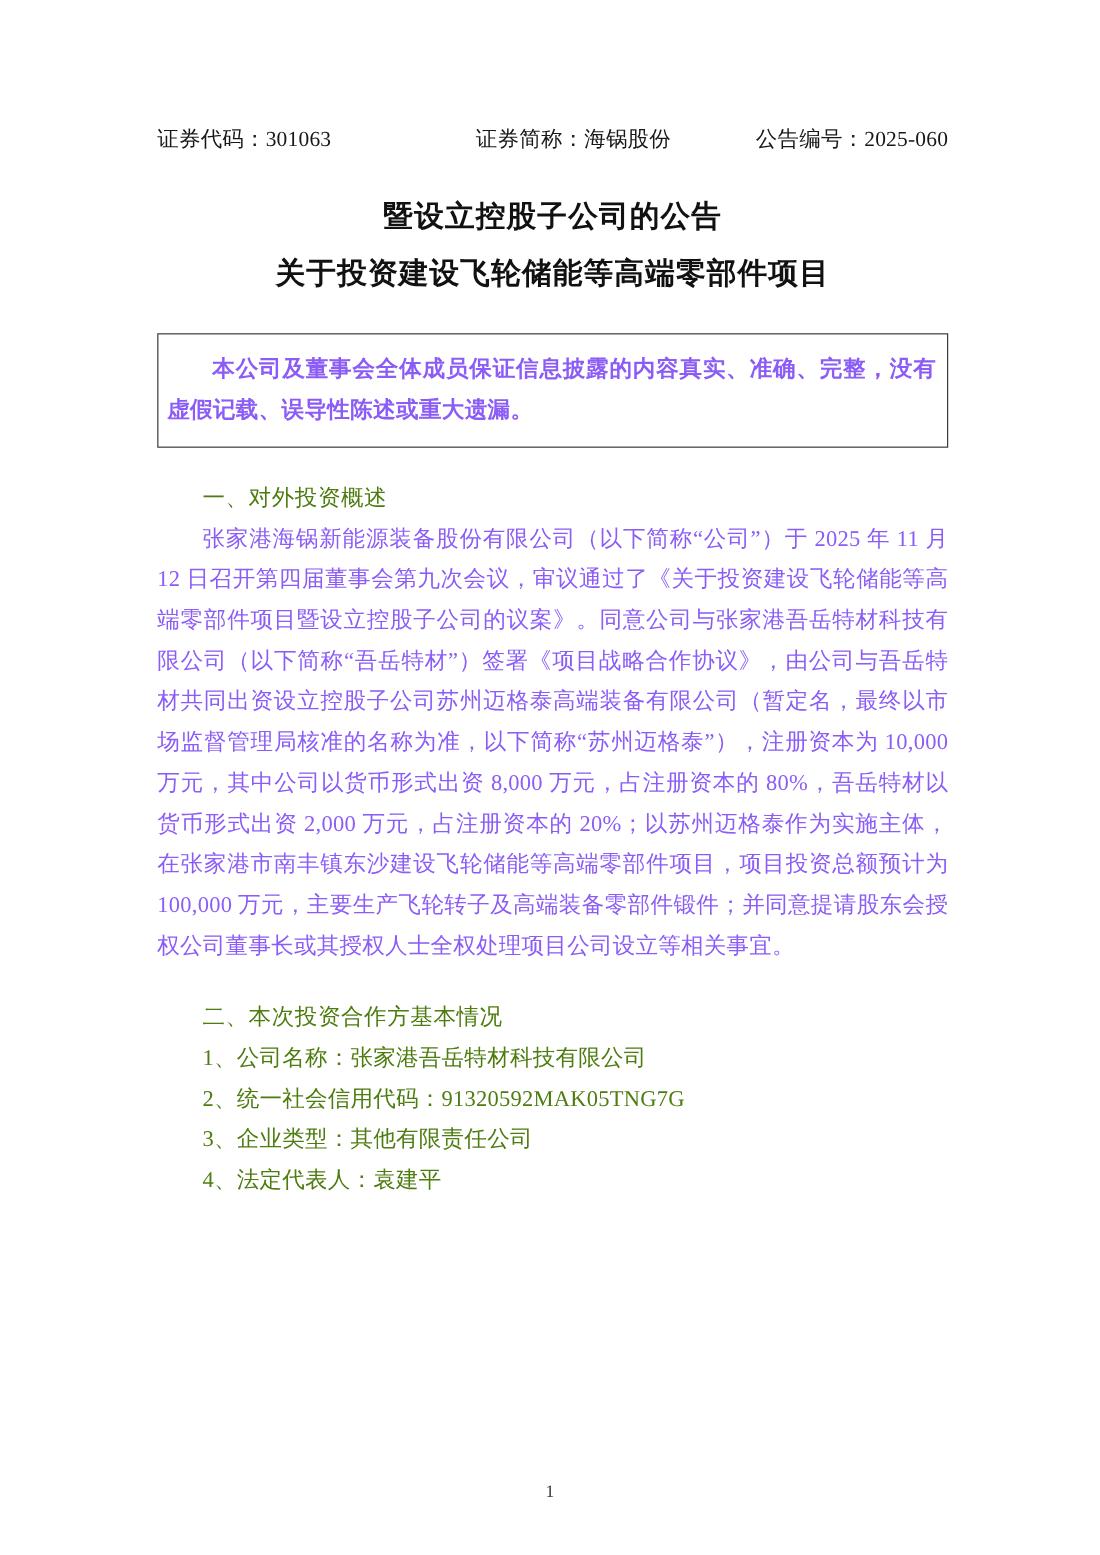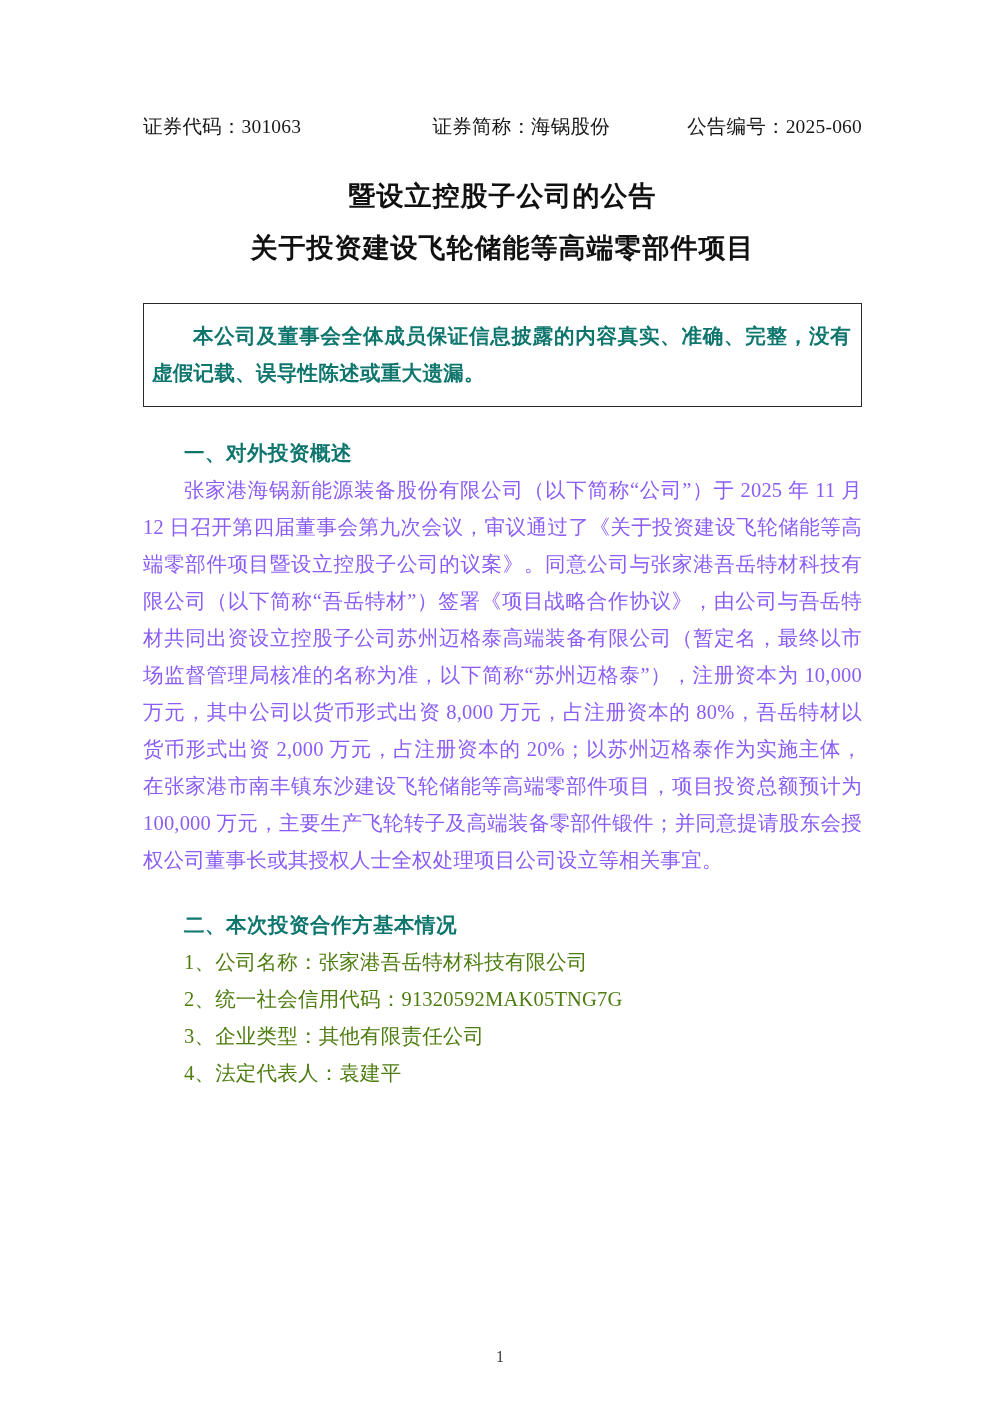--- a/index.html
+++ b/index.html
@@ -69,32 +69,32 @@
   }
   .disclaimer-box p {
     margin: 0;
     font-size: 20.5px;
     font-weight: bold;
     line-height: 37px;
     text-align: justify;
     text-align-last: left;
     text-indent: 41px;
     letter-spacing: 0.3px;
-    color: #0f766e;
+    color: #8b5cf6;
   }
 
   
   .section-heading {
     margin: 28px 0 0 0;
     font-size: 20.5px;
-    font-weight: bold;
+    font-weight: normal;
     line-height: 37px;
     text-indent: 41px;
     letter-spacing: 0.5px;
-    color: #0f766e;
+    color: #4d7c0f;
   }
   .body-para {
     margin: 0;
     font-size: 20.5px;
     line-height: 37px;
     text-align: justify;
     text-align-last: left;
     text-indent: 41px;
     letter-spacing: 0.2px;
     color: #8b5cf6;

